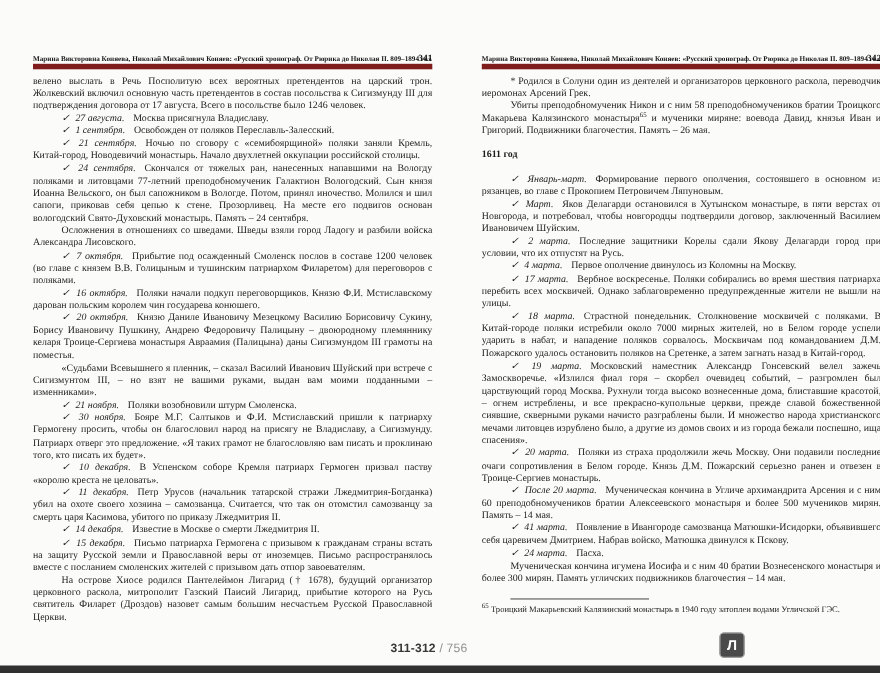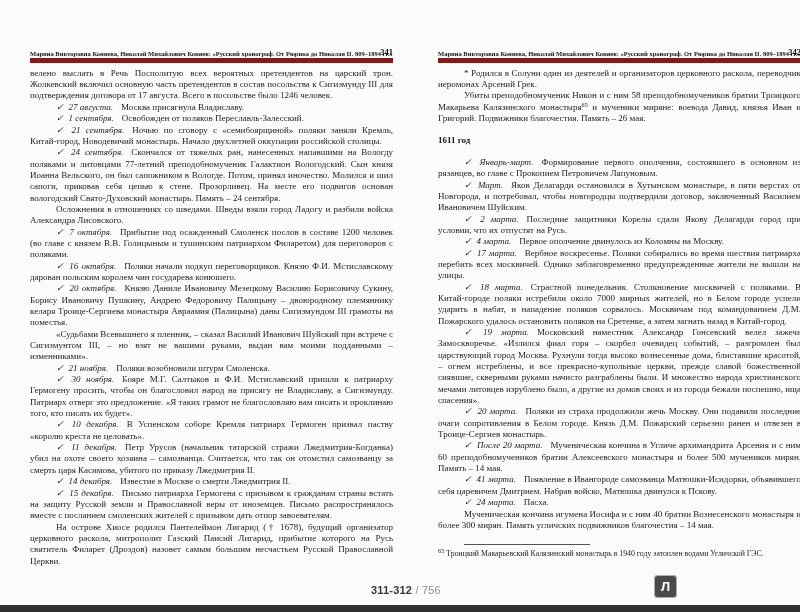--- a/index.html
+++ b/index.html
@@ -34,21 +34,21 @@
   .check { display:inline; font-style:italic; margin-right:5px; }
   em.date { font-style:italic; margin-right:8px; }
   .para sup, .footnote sup { font-size:6.3px; line-height:0; vertical-align:3.5px; }
 
   .footnote-block { margin-top:13px; }
   .footnote-sep { width:126px; height:0; border-top:1px solid #555; margin:0 0 4px 26px; }
   .footnote { margin:0; font-size:7.8px; line-height:9.5px; color:#1d1d1d; text-align:justify; }
   .footnote sup { margin-right:2px; }
 
   #page-indicator {
-    position:absolute; left:371px; top:584px;
+    position:absolute; left:355px; top:584px;
     font-family:"Liberation Sans", sans-serif;
     font-size:11px; color:#8f8f8f; letter-spacing:0.2px;
   }
   #page-indicator .pages { color:#373737; font-weight:bold; }
 
   #labirint-logo {
     position:absolute; left:654px; top:575px;
     width:23px; height:23px; border-radius:4px;
     background:#4a4a4a;
     box-shadow: inset 0 0 0 1px rgba(255,255,255,0.55);

